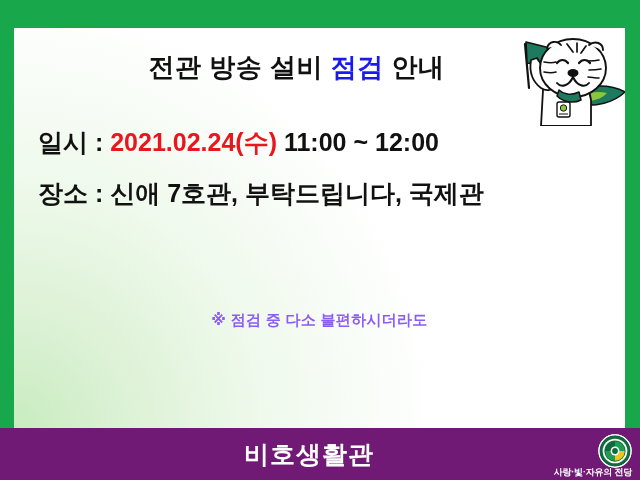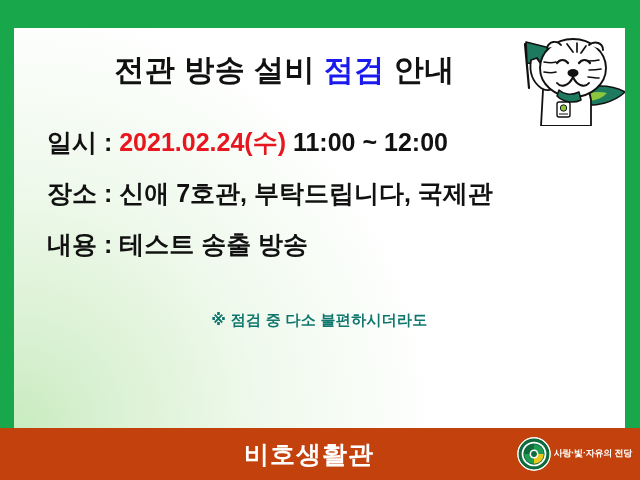--- a/index.html
+++ b/index.html
@@ -42,27 +42,27 @@
   }
   #panel-inner {
     position: relative;
     width: 100%;
     height: 100%;
   }
 
   
   #title {
     position: absolute;
-    left: 4px;
+    left: 16px;
     top: 22px;
     width: 100%;
     text-align: center;
     padding-right: 78px;
     box-sizing: border-box;
-    font-size: 30px;
+    font-size: 26px;
     font-weight: bold;
     letter-spacing: 0.5px;
     color: #111111;
     white-space: nowrap;
   }
   #title .blue {
     color: #1a1aee;
   }
 
   
@@ -75,21 +75,21 @@
   }
   #mascot svg {
     display: block;
     width: 100%;
     height: 100%;
   }
 
   
   #details {
     position: absolute;
-    left: 33px;
+    left: 24px;
     top: 102px;
     right: 20px;
   }
   .detail-line {
     font-size: 25px;
     font-weight: bold;
     color: #111111;
     line-height: 1.0;
     margin-bottom: 26px;
     white-space: nowrap;
@@ -98,39 +98,39 @@
     color: #e8171f;
   }
 
   
   #notice {
     position: absolute;
     left: 0;
     right: 0;
     top: 284px;
     text-align: center;
-    color: #0f766e;
+    color: #8b5cf6;
   }
   .notice-line {
     font-size: 15px;
     font-weight: bold;
     line-height: 1.0;
     letter-spacing: 0.3px;
     white-space: nowrap;
   }
   .notice-line.first { margin-bottom: 22px; }
 
   
   #footer {
     position: absolute;
     left: 0;
     bottom: 0;
     width: 640px;
     height: 52px;
-    background: #c2410c;
+    background: #701a75;
   }
   #footer-title {
     position: absolute;
     left: 0;
     top: 0;
     width: 640px;
     height: 52px;
     line-height: 52px;
     text-align: center;
     padding-right: 22px;
@@ -140,21 +140,22 @@
     font-weight: bold;
     letter-spacing: 1px;
     white-space: nowrap;
   }
   #logo {
     position: absolute;
     right: 8px;
     top: 6px;
     height: 40px;
     display: flex;
-    align-items: center;
+    align-items: flex-end;
+    flex-direction: column;
   }
   #logo-seal {
     width: 34px;
     height: 34px;
     flex: 0 0 34px;
   }
   #logo-seal svg { display: block; width: 100%; height: 100%; }
   #logo-text {
     margin-left: 3px;
     display: flex;
@@ -235,23 +236,20 @@
           <path d="M52 84 L61 84" stroke="#111" stroke-width="1"></path>
         </svg>
       </div>
 
       <div id="details">
         <div class="detail-line">
           <span>일시 : </span><span class="red">2021.02.24(수)</span><span> 11:00 ~ 12:00</span>
         </div>
         <div class="detail-line">
           <span>장소 : </span><span>신애 7호관, 부탁드립니다, 국제관</span>
-        </div>
-        <div class="detail-line">
-          <span>내용 : </span><span>테스트 송출 방송</span>
         </div>
       </div>
 
       <div id="notice">
         <div class="notice-line first">※ 점검 중 다소 불편하시더라도</div>
       </div>
 
     </div>
   </div>
 

